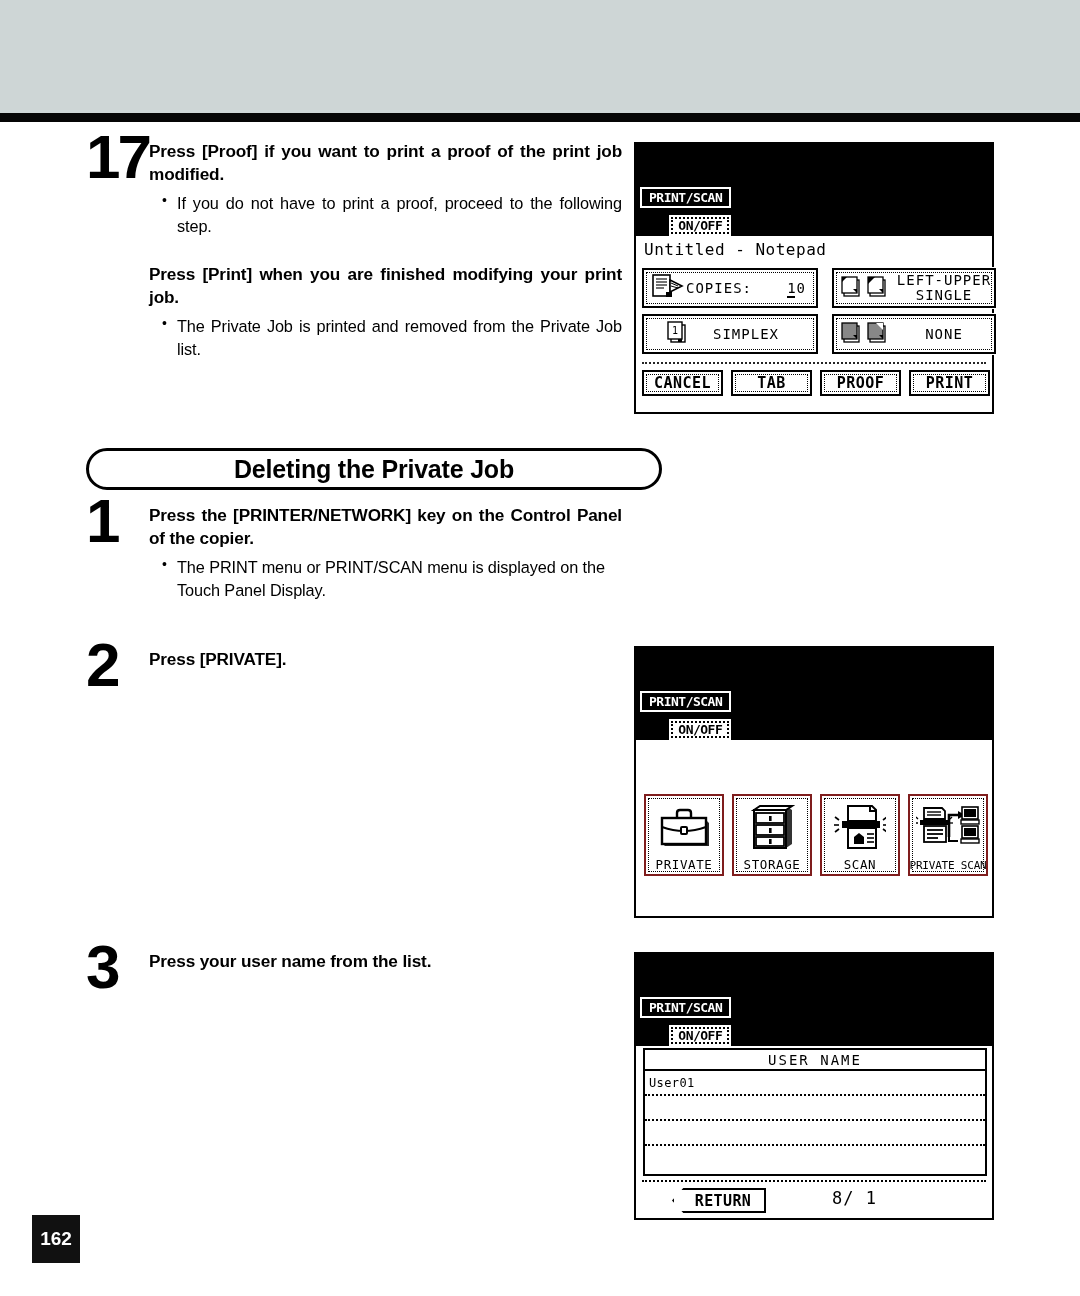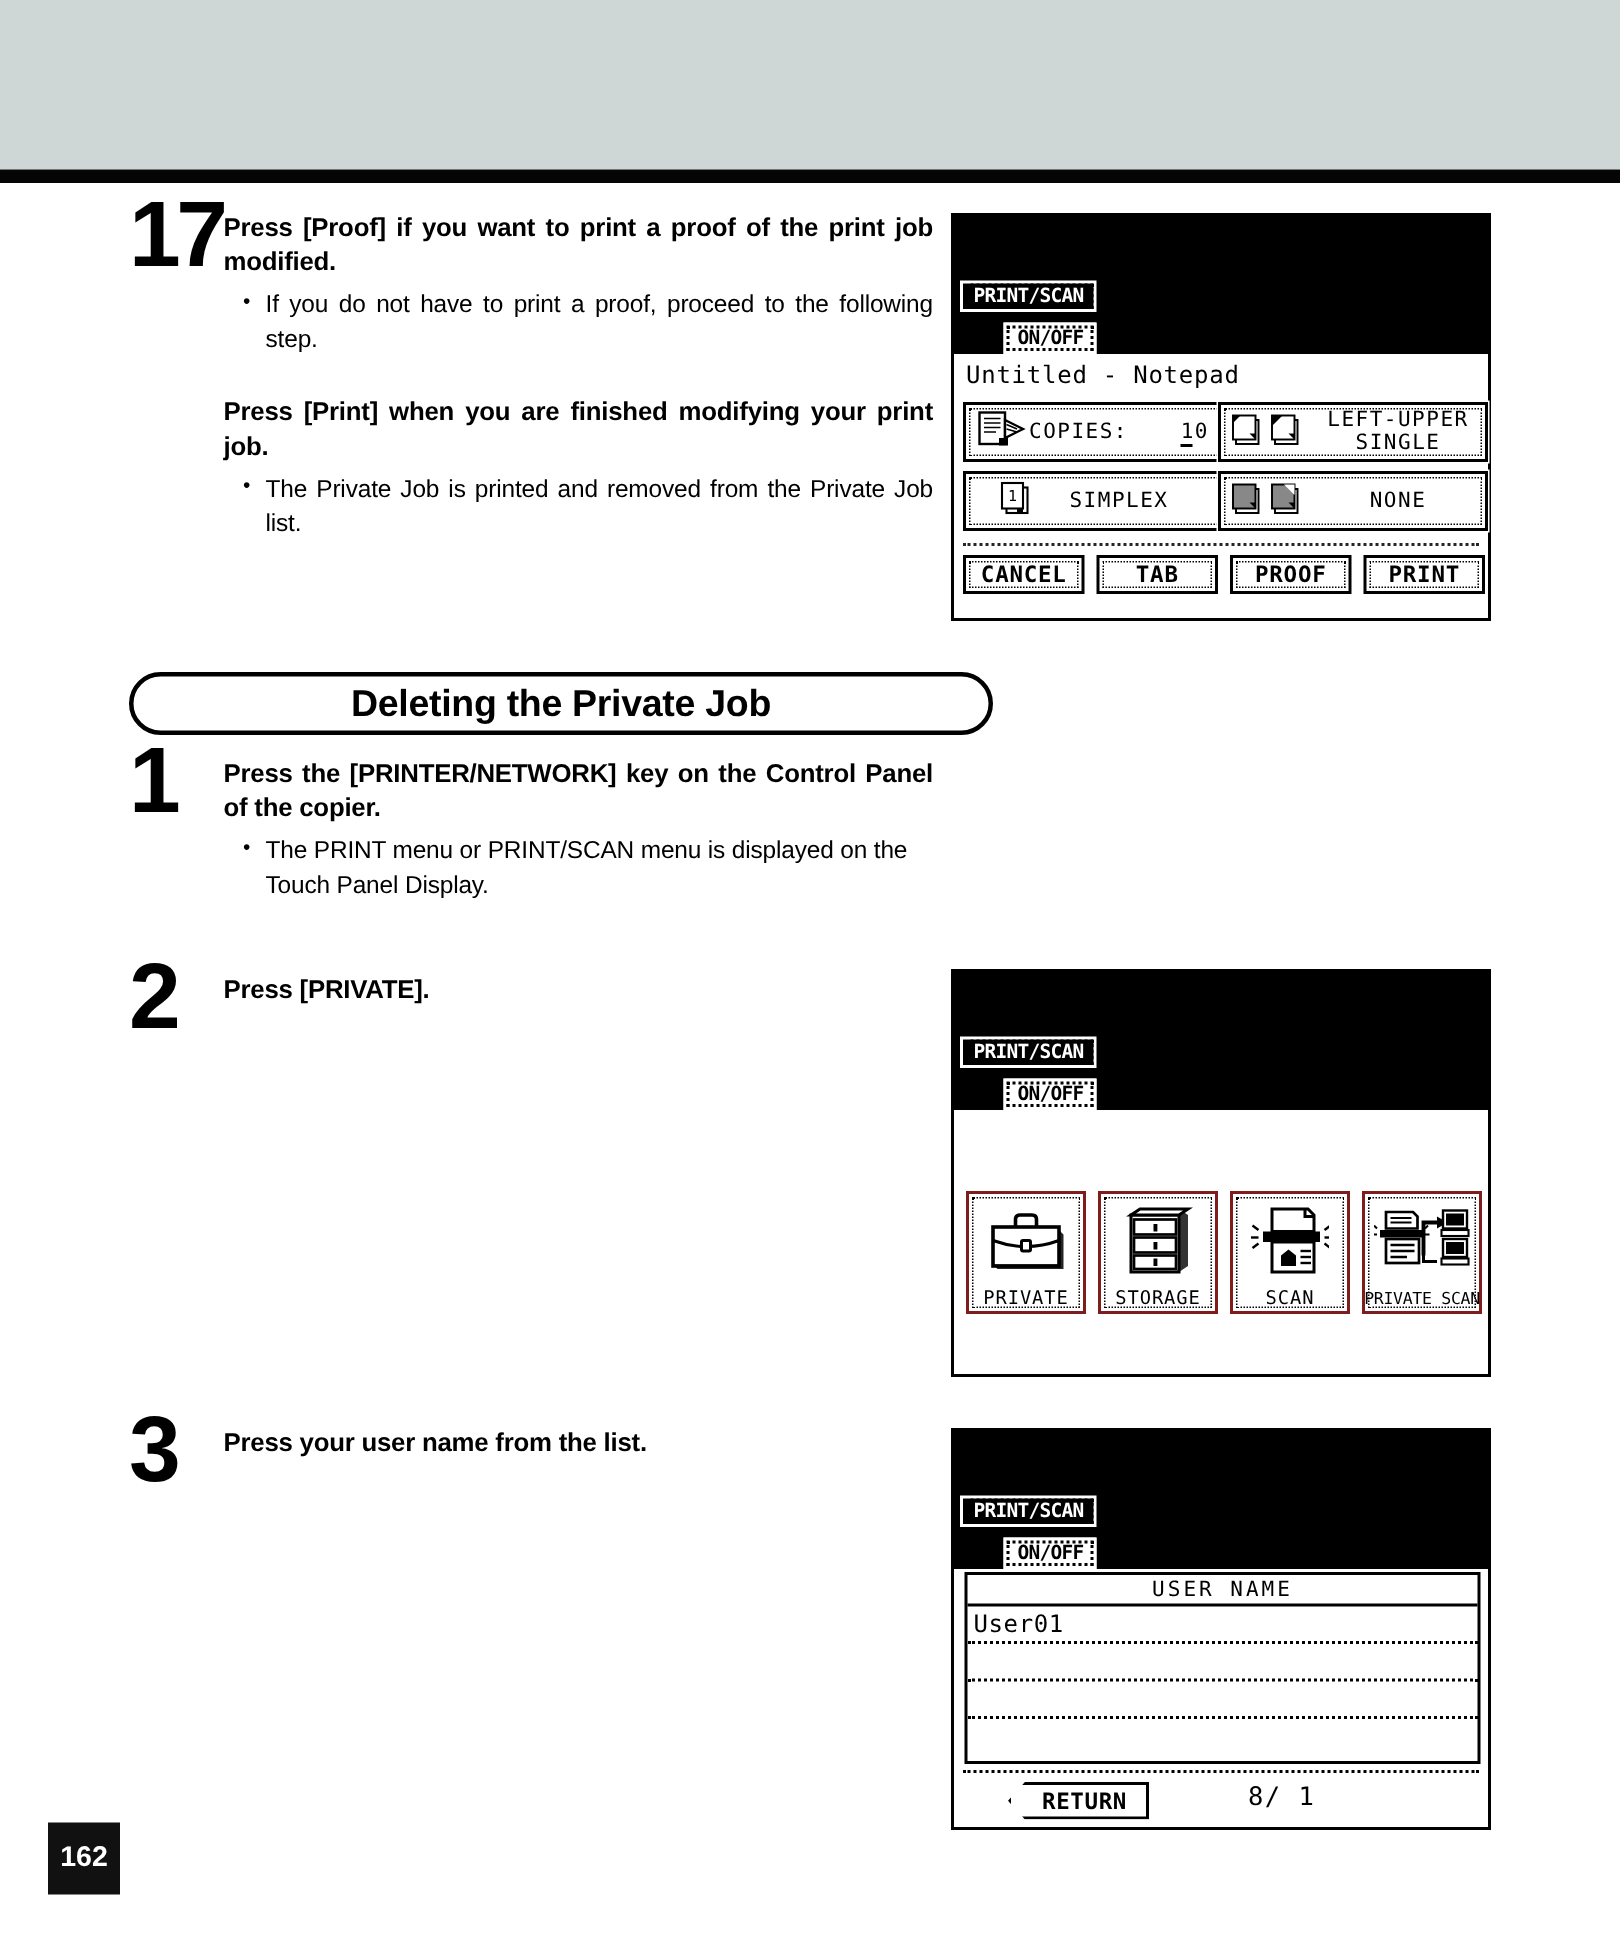--- a/index.html
+++ b/index.html
@@ -138,21 +138,21 @@
   #panel1 { left: 634px; top: 142px; width: 360px; height: 272px; }
   #panel1 .lcd-top { height: 92px; }
   #panel1 .doc-title {
     position: absolute; left: 8px; top: 4px;
     font-size: 16px; letter-spacing: 0.5px;
   }
   .row-keys {
     position: absolute; display: flex; flex-direction: column; gap: 6px;
   }
   #p1-left  { left: 6px;  top: 32px; width: 176px; }
-  #p1-right { left: 176px; top: 32px; width: 180px; }
+  #p1-right { left: 196px; top: 32px; width: 164px; }
   #panel1 .key { height: 40px; width: 100%; }
 
   .icon-copies, .icon-simplex, .icon-pagepair, .icon-shade {
     flex: 0 0 auto;
   }
   .copies-text {
     flex: 1; display: flex; justify-content: space-between;
     padding-right: 10px; font-size: 14px; letter-spacing: 1px;
   }
   .copies-val { position: relative; }
@@ -219,21 +219,21 @@
     height: 21px; border-bottom: 2px solid #000;
     display:flex; align-items:center; justify-content:center;
     font-size: 14px; letter-spacing: 2px;
   }
   .list-rows { position: relative; }
   .list-row {
     height: 25px;
     border-bottom: 2px dotted #000;
     display: flex; align-items: center;
     padding-left: 4px;
-    font-size: 16px; letter-spacing: 0.4px;
+    font-size: 12px; letter-spacing: 0.4px;
   }
   .list-row:last-child { border-bottom: none; }
   .p3-sep {
     position: absolute; left: 6px; right: 6px; top: 134px;
     border-top: 2px dotted #000;
   }
   .return-btn {
     position: absolute; left: 36px; top: 142px;
     width: 94px; height: 25px;
     background: #fff; color: #000;

